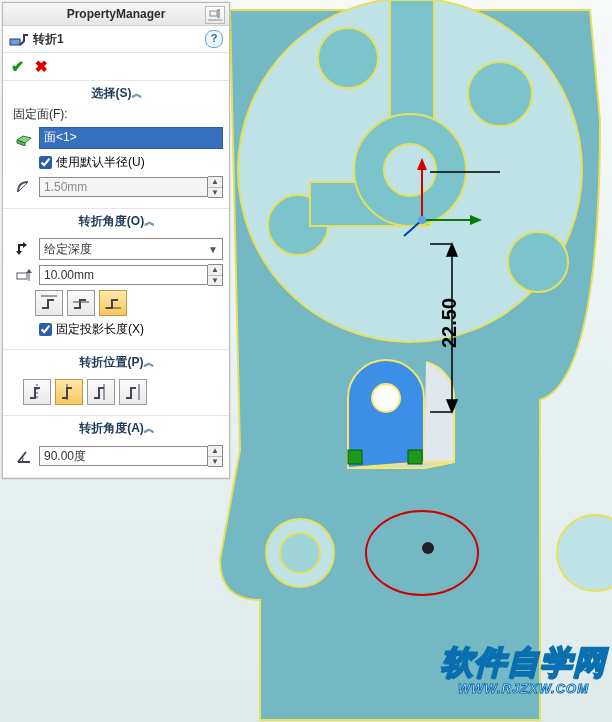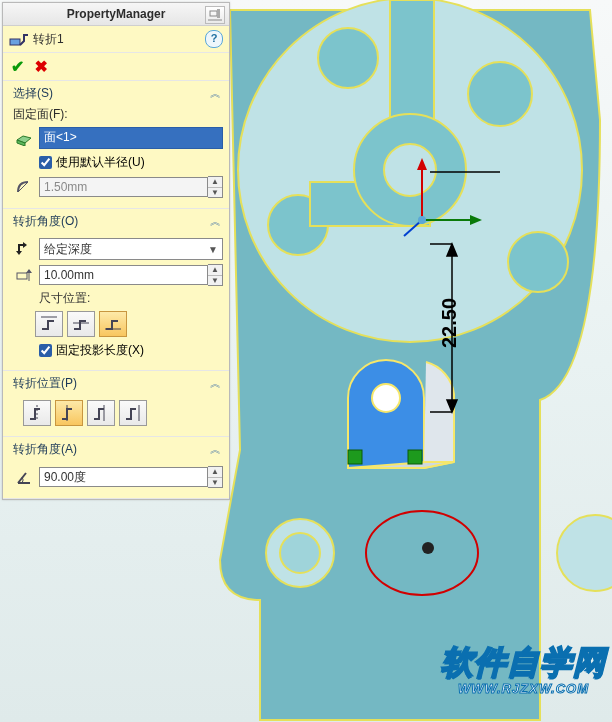--- a/index.html
+++ b/index.html
@@ -1,29 +1,29 @@
 <!DOCTYPE html>
 <html><head>
 <meta charset="utf-8">
 <style>
  html,body{margin:0;padding:0;width:612px;height:722px;font-family:"Microsoft YaHei","SimSun",Arial,sans-serif;font-size:12px;background:#e8e8e8;overflow:hidden;position:relative}
  .viewport{position:absolute;left:0;top:0;width:612px;height:722px;background:linear-gradient(180deg,#f7f9f9 0,#e9f2f2 50%,#dfeaea 100%);overflow:hidden}
  .viewport svg{width:612px;height:722px;display:block}
- .panel{position:absolute;left:2px;top:2px;width:226px;background:#fef9c3;border:1px solid #b9b9b9;box-shadow:0 0 2px rgba(0,0,0,.15)}
+ .panel{position:absolute;left:2px;top:2px;width:226px;background:#ffffff;border:1px solid #b9b9b9;box-shadow:0 0 2px rgba(0,0,0,.15)}
  .panel-header{height:22px;background:linear-gradient(#f6f6f6,#e6e6e6);border-bottom:1px solid #cfcfcf;display:flex;align-items:center;justify-content:center;font-weight:bold;color:#2c2c2c;position:relative;padding:0 6px}
  .panel-header .pin{position:absolute;right:4px;top:3px;width:18px;height:16px;border:1px solid #bbb;background:linear-gradient(#fff,#eaeaea);display:flex;align-items:center;justify-content:center}
  .feature-row{display:flex;align-items:center;padding:4px 6px;border-bottom:1px solid #e6e6e6;position:relative}
  .feature-row .icon{width:20px;height:18px;margin-right:4px;display:flex;align-items:center;justify-content:center}
- .feature-row .title{font-weight:normal;color:#2e2e2e}
+ .feature-row .title{font-weight:bold;color:#2e2e2e}
  .feature-row .help{position:absolute;right:6px;top:4px;width:16px;height:16px;border:1px solid #5aa7d8;border-radius:8px;color:#1f6fa0;text-align:center;line-height:14px;font-weight:bold;background:#eef6fb;font-size:11px}
  .okcancel{display:flex;align-items:center;padding:4px 6px;border-bottom:1px solid #e6e6e6}
  .ok{color:#0a9a0a;font-size:16px;font-weight:bold;margin-right:10px;margin-left:2px}
  .x{color:#d00;font-size:16px;font-weight:bold}
  .section{border-bottom:1px solid #e6e6e6}
- .section-head{display:flex;align-items:center;justify-content:space-between;padding:4px 8px 2px 10px;color:#1c3958;font-weight:normal}
+ .section-head{display:flex;align-items:center;justify-content:center;padding:4px 8px 2px 10px;color:#1c3958;font-weight:bold}
  .chev{color:#6b90ad;font-size:11px}
  .section-body{padding:2px 6px 6px 10px}
  .row{display:flex;align-items:center;margin:4px 0}
  .row-label{flex:1;color:#2b2b2b}
  .lefticon{width:22px;height:20px;display:flex;align-items:center;justify-content:center;margin-right:4px}
  .textbox{flex:1;height:18px;border:1px solid #8a8a8a;background:#fff;padding:0 4px;line-height:18px;color:#333;font-size:12px}
  .selbox{flex:1;height:20px;border:1px solid #2a5ea8;background:#3670bf;color:#fff;padding:0 4px;line-height:18px}
  .spinner{width:14px;height:20px;display:flex;flex-direction:column;border:1px solid #8a8a8a;border-left:none}
  .spinner div{flex:1;display:flex;align-items:center;justify-content:center;font-size:8px;color:#555;background:#f1f1f1}
  .spinner div+div{border-top:1px solid #bbb}
@@ -201,21 +201,20 @@
               <line x1="14" y1="3" x2="14" y2="14" stroke="#556"></line>
               <polygon points="14,2 11,6 17,6" fill="#556"></polygon>
             </svg>
     </span>
     <div class="textbox">10.00mm</div>
     <div class="spinner">
             <div>▲</div>
             <div>▼</div>
           </div>
    </div>
-   <div class="sublabel">尺寸位置:</div>
    <div class="toggle-row">
     <div class="tgl">
             <svg viewBox="0 0 18 18">
               <path d="M2 14 h6 v-8 h6" fill="none" stroke="#445" stroke-width="2"></path>
               <line x1="1" y1="2" x2="17" y2="2" stroke="#445"></line>
             </svg>
           </div>
     <div class="tgl">
             <svg viewBox="0 0 18 18">
               <path d="M2 14 h6 v-8 h6" fill="none" stroke="#445" stroke-width="2"></path>

